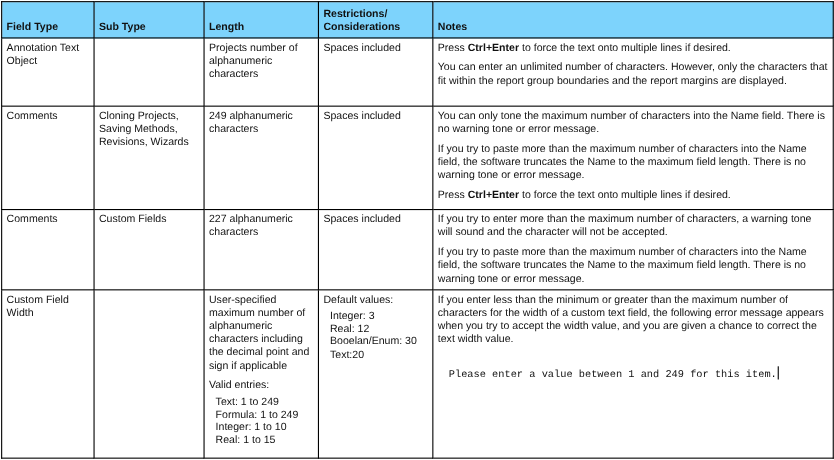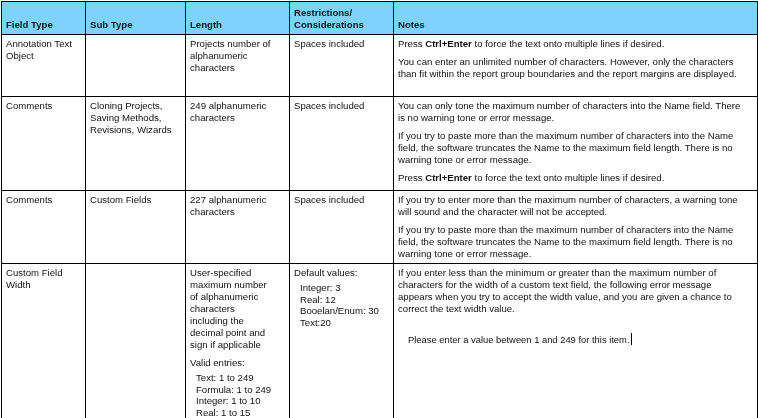--- a/index.html
+++ b/index.html
@@ -28,26 +28,26 @@
     }
     col.c1 { width: 84px; }
     col.c2 { width: 100px; }
     col.c3 { width: 104px; }
     col.c4 { width: 104px; }
     col.c5 { width: 364px; }
     tr.r1 td { height: 56px; }
     tr.r2 td { height: 88px; }
     tr.r3 td { height: 67px; }
     tr.r4 td { height: 147px; }
-    .p { margin: 0 12px 6px 0; }
+    .p { margin: 0 0 6px 0; }
     .p:last-child { margin-bottom: 0; }
     .indent-list { padding-left: 6px; margin-top: 3px; }
     .indent-list div { line-height: 11.5px; }
     .errmsg {
-      font-family: Liberation Sans, sans-serif;
+      font-family: Liberation Mono, monospace;
       font-size: 9.4px;
       padding-left: 10px;
       margin-top: 18px;
       white-space: nowrap;
     }
     .cursor {
       display: inline-block; width: 1px; height: 12px;
       background: #000; vertical-align: -2px; margin-left: 1px;
     }
     .kbd { font-weight: bold; }
@@ -77,21 +77,21 @@
   </thead>
   <tbody>
 
     <tr class="r1">
       <td>Annotation Text Object</td>
       <td></td>
       <td>Projects number of alphanumeric characters</td>
       <td>Spaces included</td>
       <td>
         <div class="p"><span>Press </span><span class="kbd">Ctrl+Enter</span><span> to force the text onto multiple lines if desired.</span></div>
-        <div class="p">You can enter an unlimited number of characters. However, only the characters than fit within the report group boundaries and the report margins are displayed.</div>
+        <div class="p">You can enter an unlimited number of characters. However, only the characters that fit within the report group boundaries and the report margins are displayed.</div>
       </td>
     </tr>
 
     <tr class="r2">
       <td>Comments</td>
       <td>Cloning Projects, Saving Methods, Revisions, Wizards</td>
       <td>249 alphanumeric characters</td>
       <td>Spaces included</td>
       <td>
         <div class="p">You can only tone the maximum number of characters into the Name field. There is no warning tone or error message.</div>

